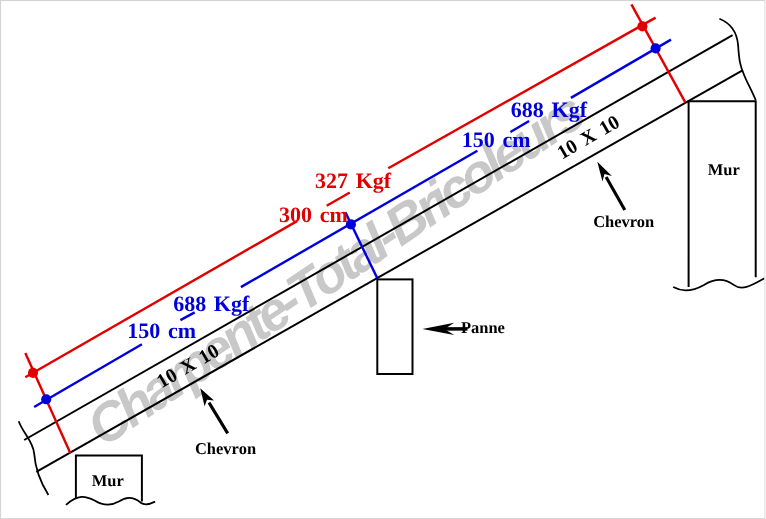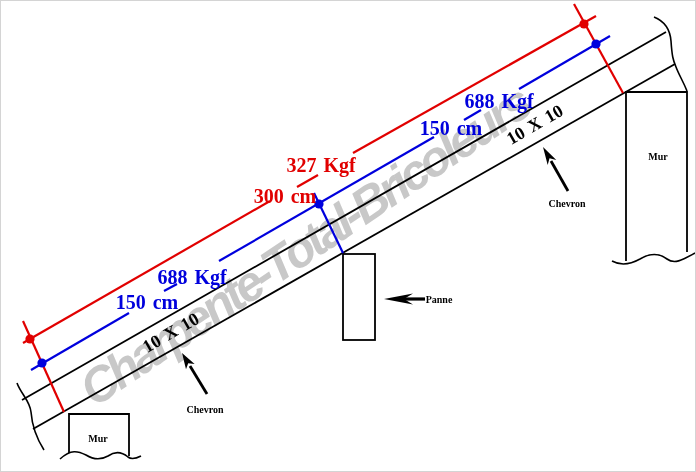--- a/index.html
+++ b/index.html
@@ -19,21 +19,21 @@
     color:var(--wm);white-space:nowrap;user-select:none;
   }
   svg.draw{position:absolute;left:0;top:0;}
   .label{
     position:absolute;transform:translate(-50%,-50%);
     font-weight:bold;white-space:pre;word-spacing:2px;
   }
   .dim{font-size:20px;}
   .blue{color:var(--blue);}
   .red{color:var(--red);}
-  .part{font-size:10px;color:var(--ink);}
+  .part{font-size:15px;color:var(--ink);}
   .section{font-size:18px;color:var(--ink);transform:translate(-50%,-50%) rotate(-30deg);}
 </style>
 </head>
 <body>
 
 <div id="stage">
 
   <div id="watermark">Charpente-Total-Bricoleurs</div>
 
   <svg class="draw" width="694" height="470" viewBox="0 0 694 470">

